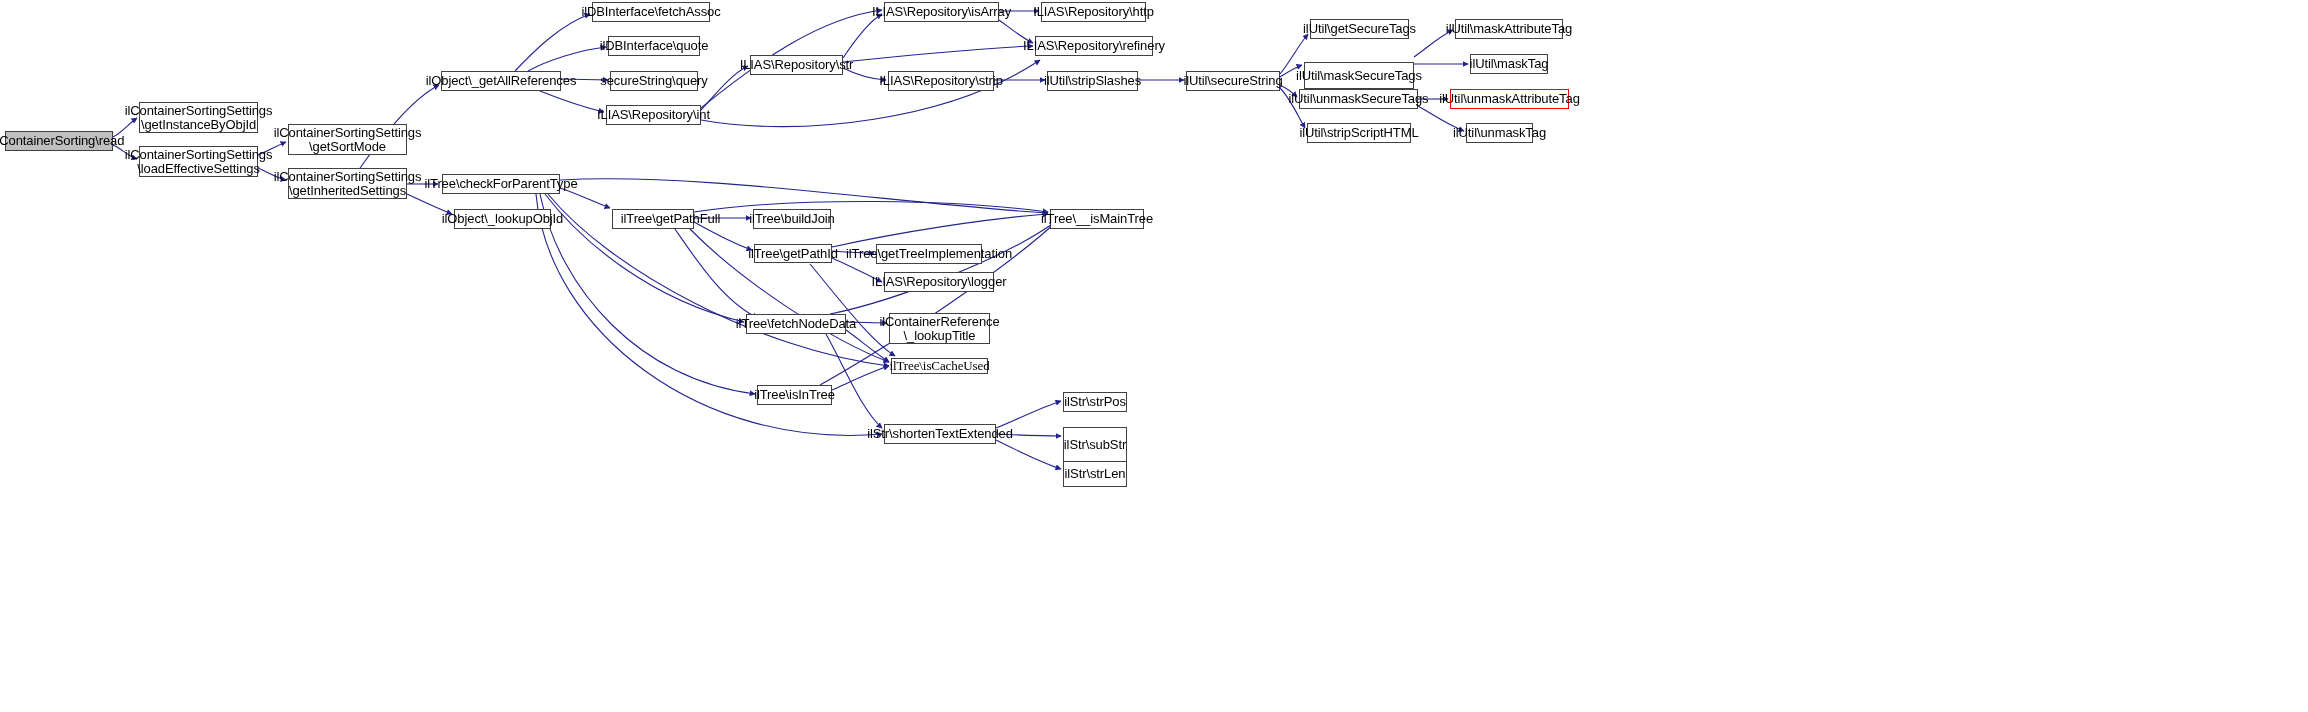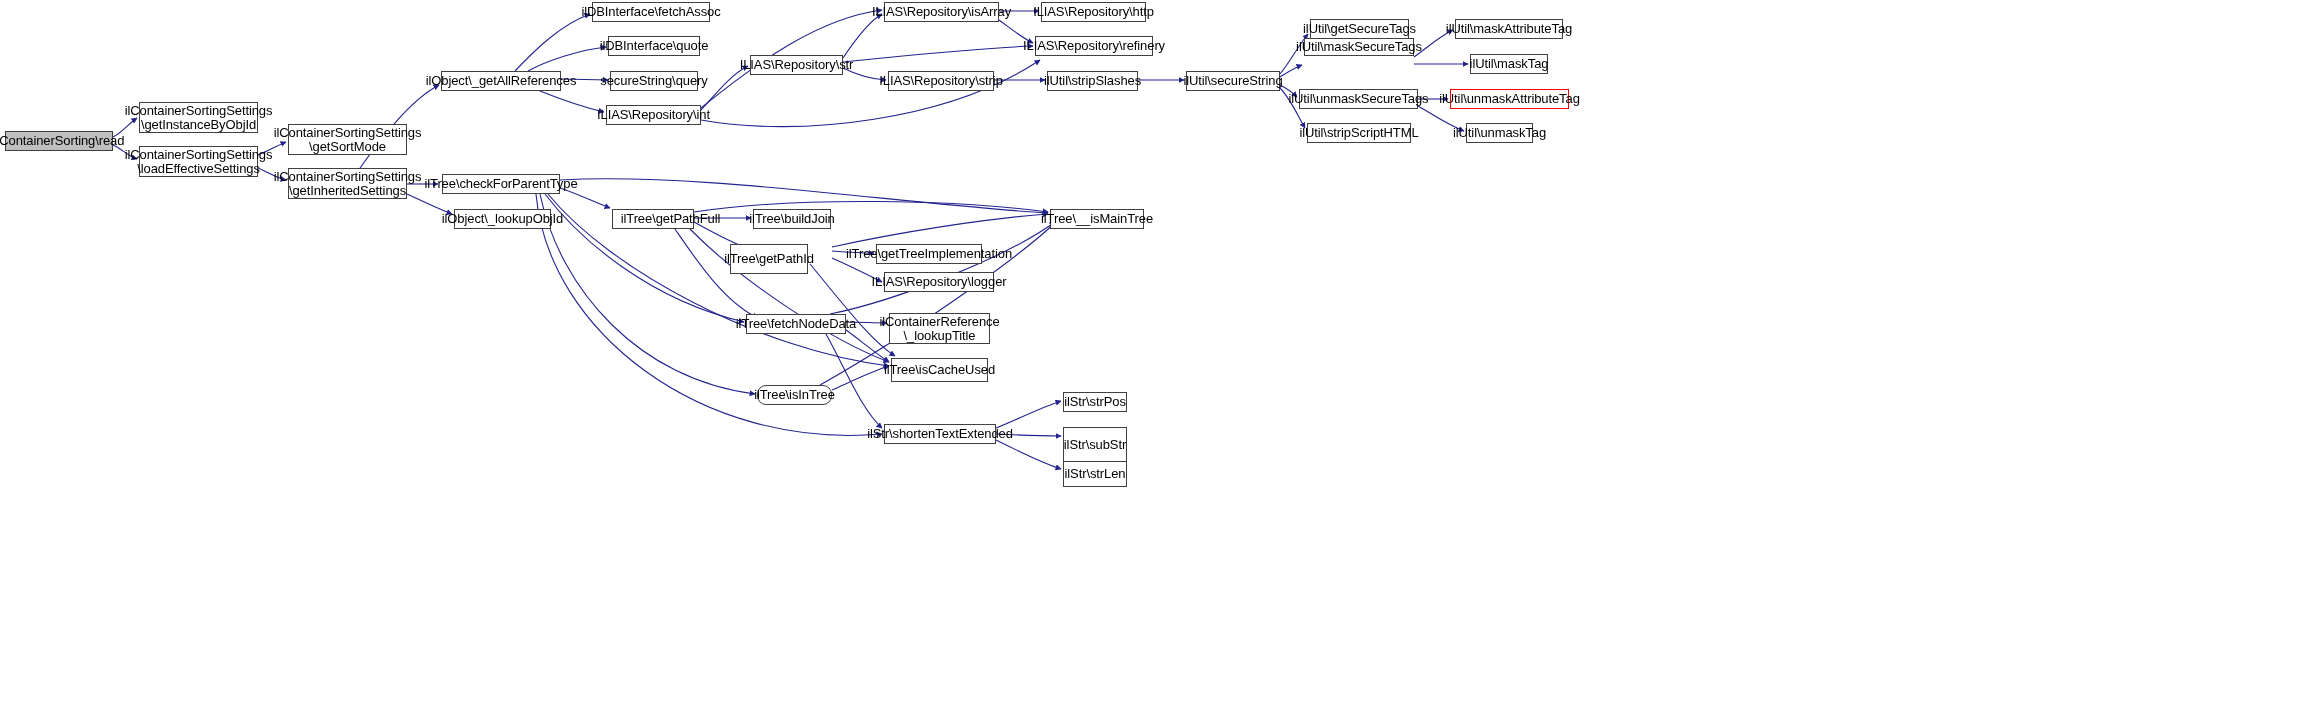--- a/index.html
+++ b/index.html
@@ -104,41 +104,41 @@
       <div class="node" style="left: 441px; top: 71px; width: 120px; height: 20px;">ilObject\_getAllReferences</div>
       <div class="node" style="left: 454px; top: 209px; width: 97px; height: 20px;">ilObject\_lookupObjId</div>
       <div class="node" style="left: 442px; top: 174px; width: 118px; height: 20px;">ilTree\checkForParentType</div>
       <div class="node" style="left: 592px; top: 2px; width: 118px; height: 20px;">ilDBInterface\fetchAssoc</div>
       <div class="node" style="left: 608px; top: 36px; width: 92px; height: 20px;">ilDBInterface\quote</div>
       <div class="node" style="left: 610px; top: 71px; width: 88px; height: 20px;">secureString\query</div>
       <div class="node" style="left: 606px; top: 105px; width: 95px; height: 20px;">ILIAS\Repository\int</div>
       <div class="node" style="left: 612px; top: 209px; width: 82px; height: 20px; padding-left: 38px;">ilTree\getPathFull</div>
       <div class="node" style="left: 750px; top: 55px; width: 93px; height: 20px;">ILIAS\Repository\str</div>
       <div class="node" style="left: 753px; top: 209px; width: 78px; height: 20px;">ilTree\buildJoin</div>
-      <div class="node" style="left: 730px; top: 244px; width: 78px; height: 30px;">ilTree\getPathId</div>
+      <div class="node" style="left: 754px; top: 244px; width: 78px; height: 19px;">ilTree\getPathId</div>
       <div class="node" style="left: 746px; top: 314px; width: 100px; height: 20px;">ilTree\fetchNodeData</div>
-      <div class="node" style="left: 757px; top: 385px; width: 75px; height: 20px; border-radius: 9px;">ilTree\isInTree</div>
+      <div class="node" style="left: 757px; top: 385px; width: 75px; height: 20px;">ilTree\isInTree</div>
       <div class="node" style="left: 884px; top: 2px; width: 115px; height: 20px;">ILIAS\Repository\isArray</div>
       <div class="node" style="left: 888px; top: 71px; width: 106px; height: 20px;">ILIAS\Repository\strip</div>
       <div class="node" style="left: 876px; top: 244px; width: 106px; height: 20px;">ilTree\getTreeImplementation</div>
       <div class="node" style="left: 884px; top: 272px; width: 110px; height: 20px;">ILIAS\Repository\logger</div>
       <div class="node" style="left: 889px; top: 313px; width: 101px; height: 31px;">ilContainerReference
 \_lookupTitle</div>
-      <div class="node" style="left: 891px; top: 358px; width: 97px; height: 24px;">ilTree\isCacheUsed</div>
+      <div class="node" style="left: 891px; top: 358px; width: 97px; height: 16px; font-family: Liberation Serif, serif;">ilTree\isCacheUsed</div>
       <div class="node" style="left: 884px; top: 424px; width: 112px; height: 20px;">ilStr\shortenTextExtended</div>
       <div class="node" style="left: 1041px; top: 2px; width: 105px; height: 20px;">ILIAS\Repository\http</div>
       <div class="node" style="left: 1035px; top: 36px; width: 118px; height: 20px;">ILIAS\Repository\refinery</div>
       <div class="node" style="left: 1047px; top: 71px; width: 91px; height: 20px;">ilUtil\stripSlashes</div>
       <div class="node" style="left: 1050px; top: 209px; width: 94px; height: 20px;">ilTree\__isMainTree</div>
       <div class="node" style="left: 1063px; top: 392px; width: 64px; height: 20px;">ilStr\strPos</div>
       <div class="node" style="left: 1063px; top: 427px; width: 64px; height: 36px;">ilStr\subStr</div>
       <div class="node" style="left: 1063px; top: 461px; width: 64px; height: 26px;">ilStr\strLen</div>
       <div class="node" style="left: 1186px; top: 71px; width: 94px; height: 20px;">ilUtil\secureString</div>
       <div class="node" style="left: 1310px; top: 19px; width: 99px; height: 20px;">ilUtil\getSecureTags</div>
-      <div class="node" style="left: 1304px; top: 38px; width: 110px; height: 18px;">ilUtil\maskSecureTags</div>
+      <div class="node" style="left: 1304px; top: 62px; width: 110px; height: 27px;">ilUtil\maskSecureTags</div>
       <div class="node" style="left: 1299px; top: 89px; width: 119px; height: 20px;">ilUtil\unmaskSecureTags</div>
       <div class="node" style="left: 1307px; top: 123px; width: 104px; height: 20px;">ilUtil\stripScriptHTML</div>
       <div class="node" style="left: 1455px; top: 19px; width: 108px; height: 20px;">ilUtil\maskAttributeTag</div>
       <div class="node" style="left: 1470px; top: 54px; width: 78px; height: 20px;">ilUtil\maskTag</div>
       <div class="node highlight" style="left: 1450px; top: 89px; width: 119px; height: 20px;">ilUtil\unmaskAttributeTag</div>
       <div class="node" style="left: 1466px; top: 123px; width: 67px; height: 20px;">ilUtil\unmaskTag</div>
     </div>
 </div>
 
 </body></html>

